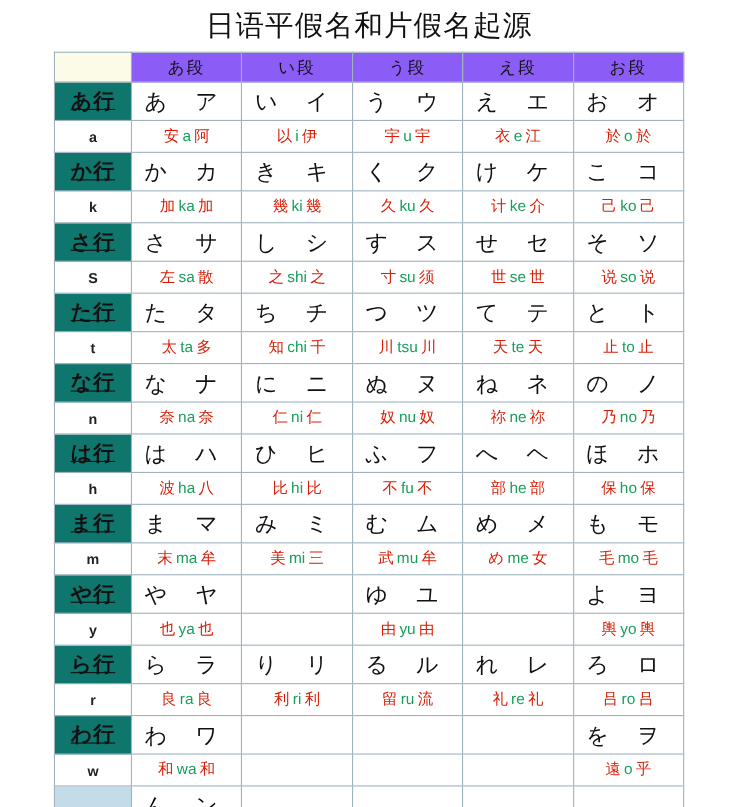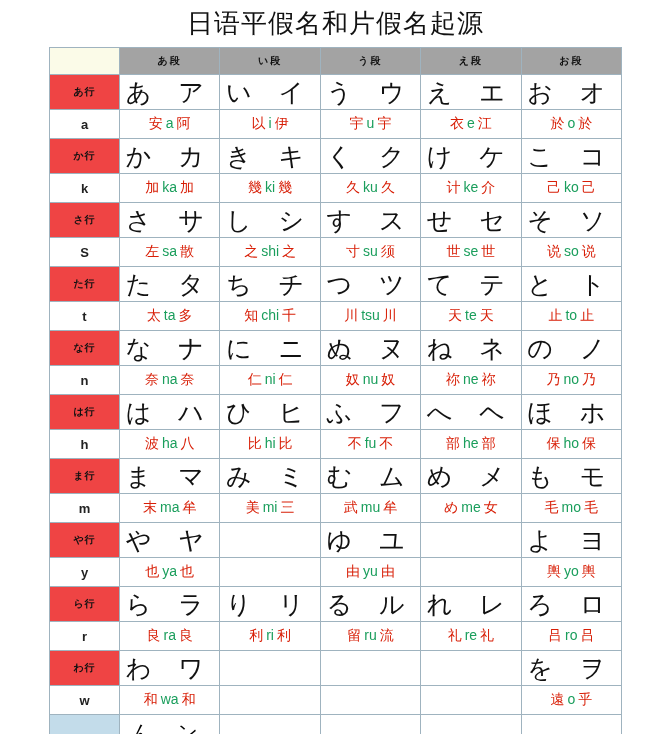--- a/index.html
+++ b/index.html
@@ -33,45 +33,46 @@
     padding: 0;
     text-align: center;
     vertical-align: middle;
   }
   .hdr-corner {
     width: 69px;
     background: #fbfbe8;
     height: 26px;
   }
   .col-hdr {
-    background: #a3a3a3;
-    font-size: 10px;
+    background: #8b5cf6;
+    font-size: 15px;
     height: 26px;
     letter-spacing: 2px;
     color: #111;
-    font-weight: bold;
+    font-weight: normal;
   }
   .row-hdr-kana {
-    background: #ef4444;
+    background: #0f766e;
     width: 69px;
     height: 34px;
-    font-size: 10px;
+    font-size: 19px;
     color: #111;
     letter-spacing: 1px;
+    text-decoration: underline;
   }
   .row-hdr-romaji {
     background: #ffffff;
     width: 69px;
     height: 28px;
     font-size: 13px;
     color: #222;
   }
   .kana-cell {
     height: 34px;
-    font-size: 25px;
+    font-size: 20px;
     letter-spacing: 10px;
     padding-left: 8px;
     color: #111;
   }
   .origin-cell {
     height: 28px;
     font-size: 14px;
     white-space: nowrap;
   }
   .origin-cell .o-left { color: #d81e06; }

